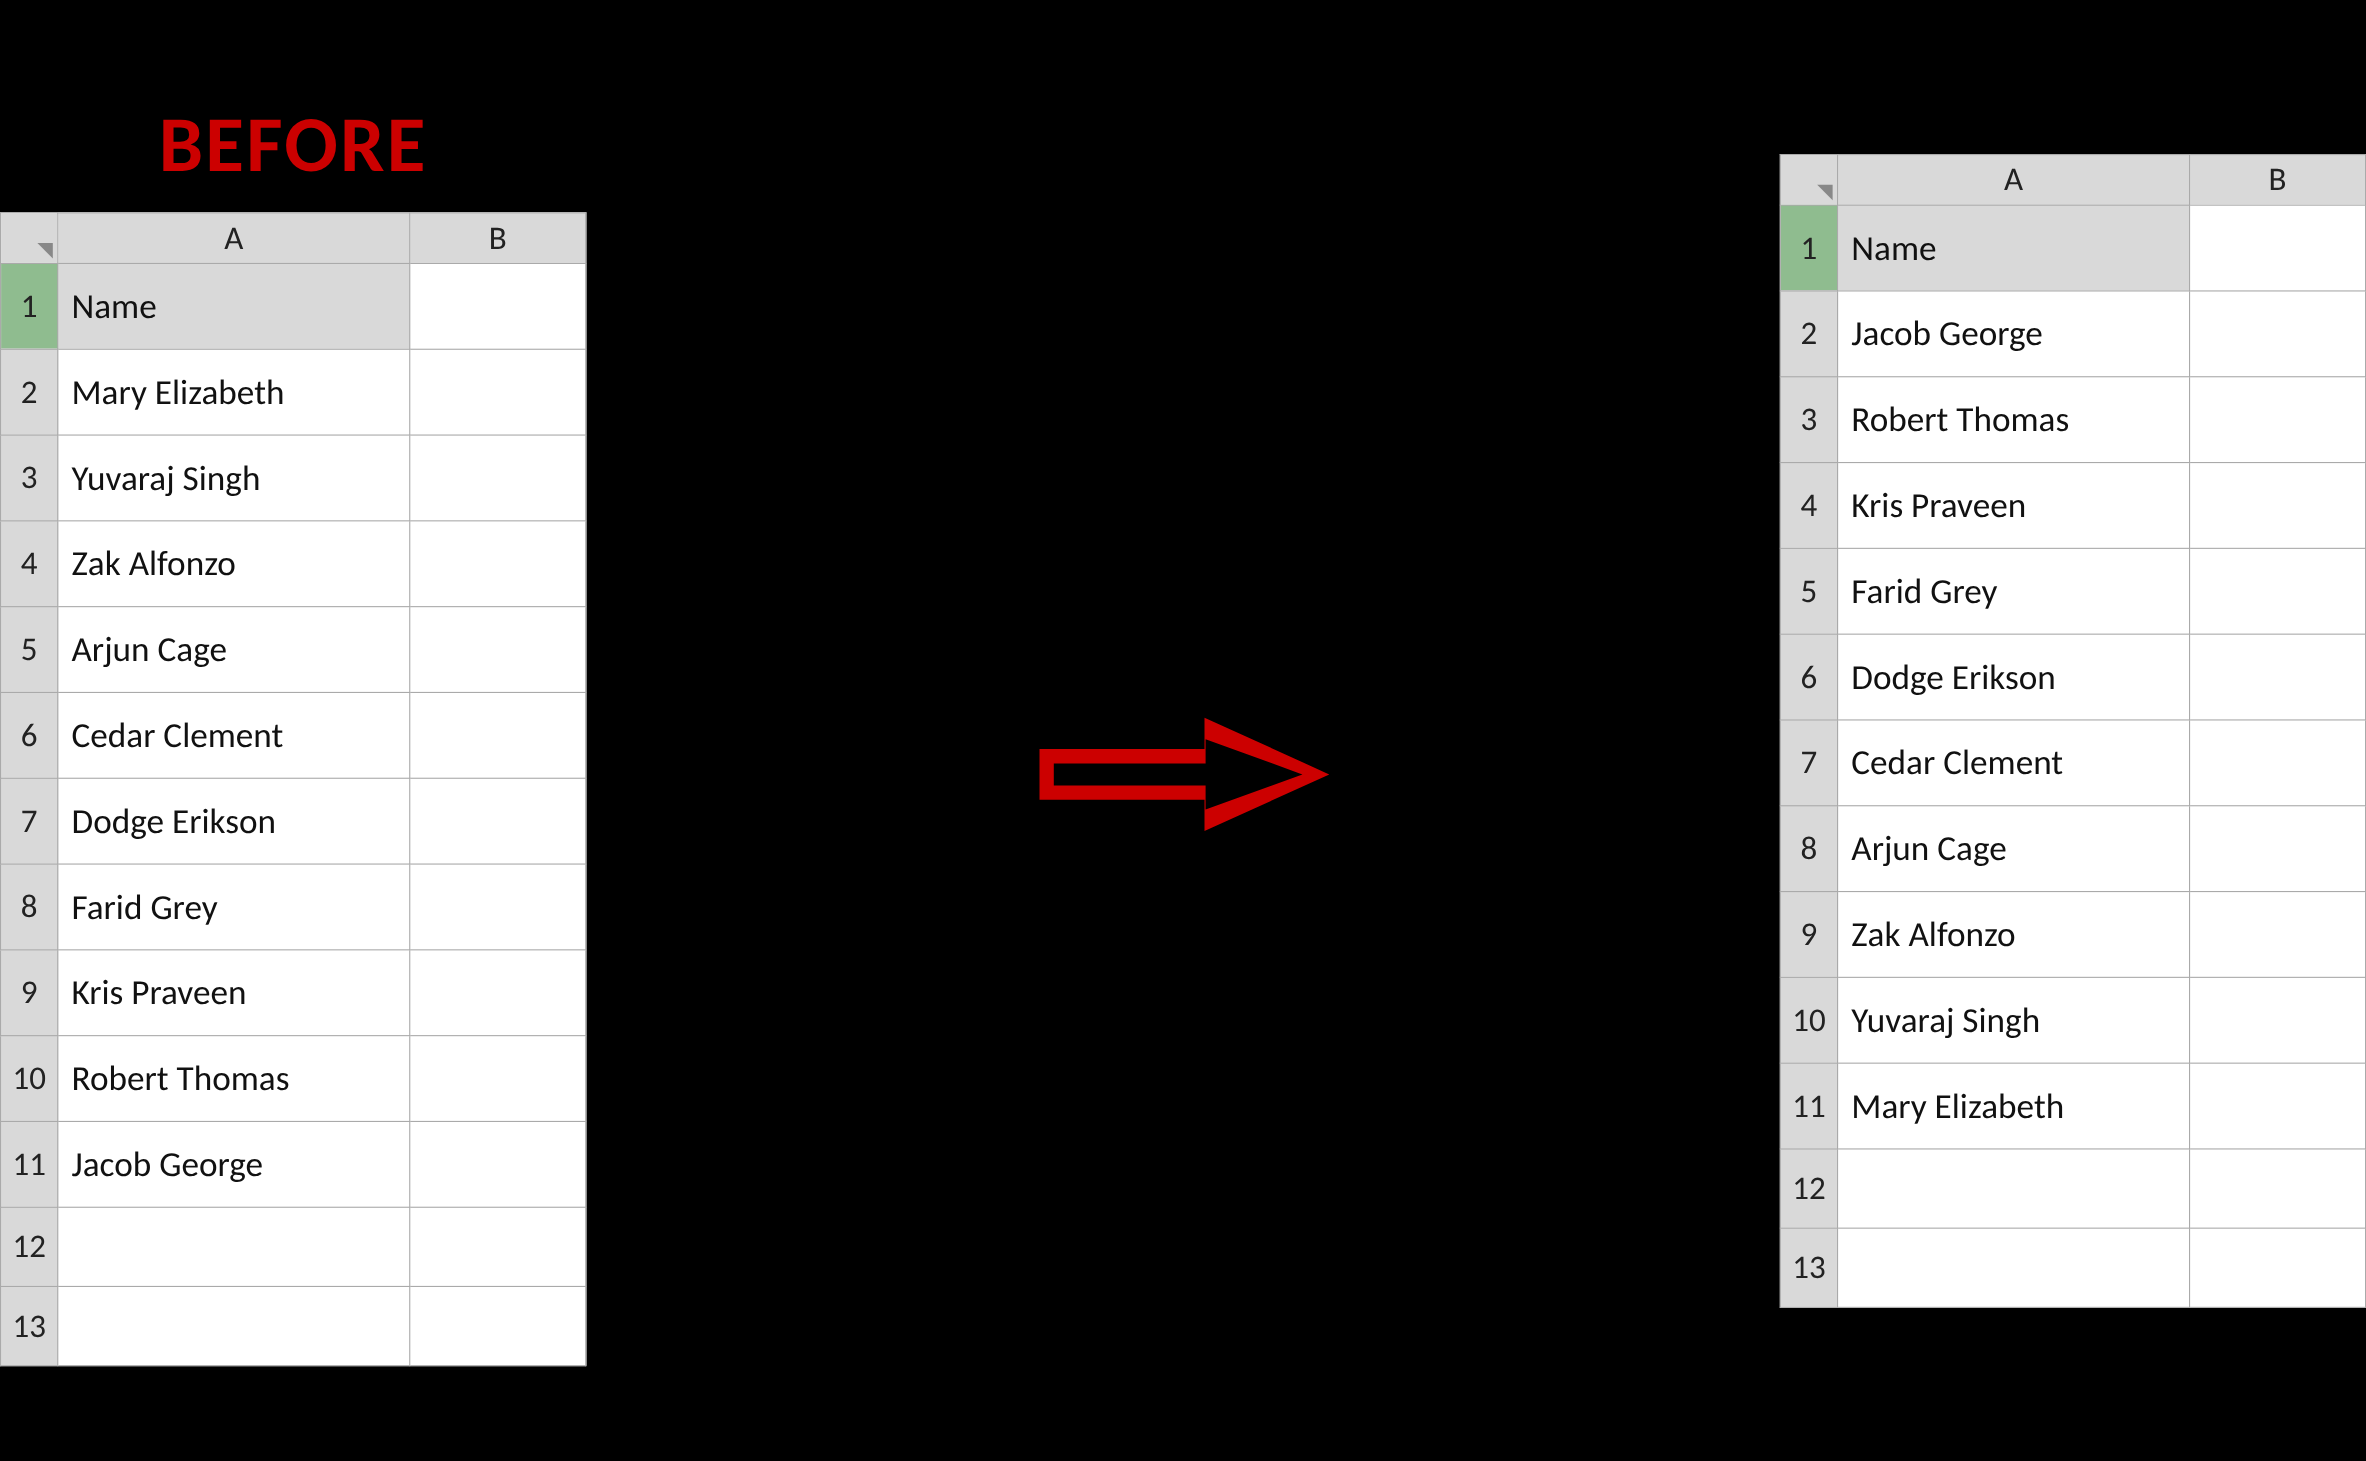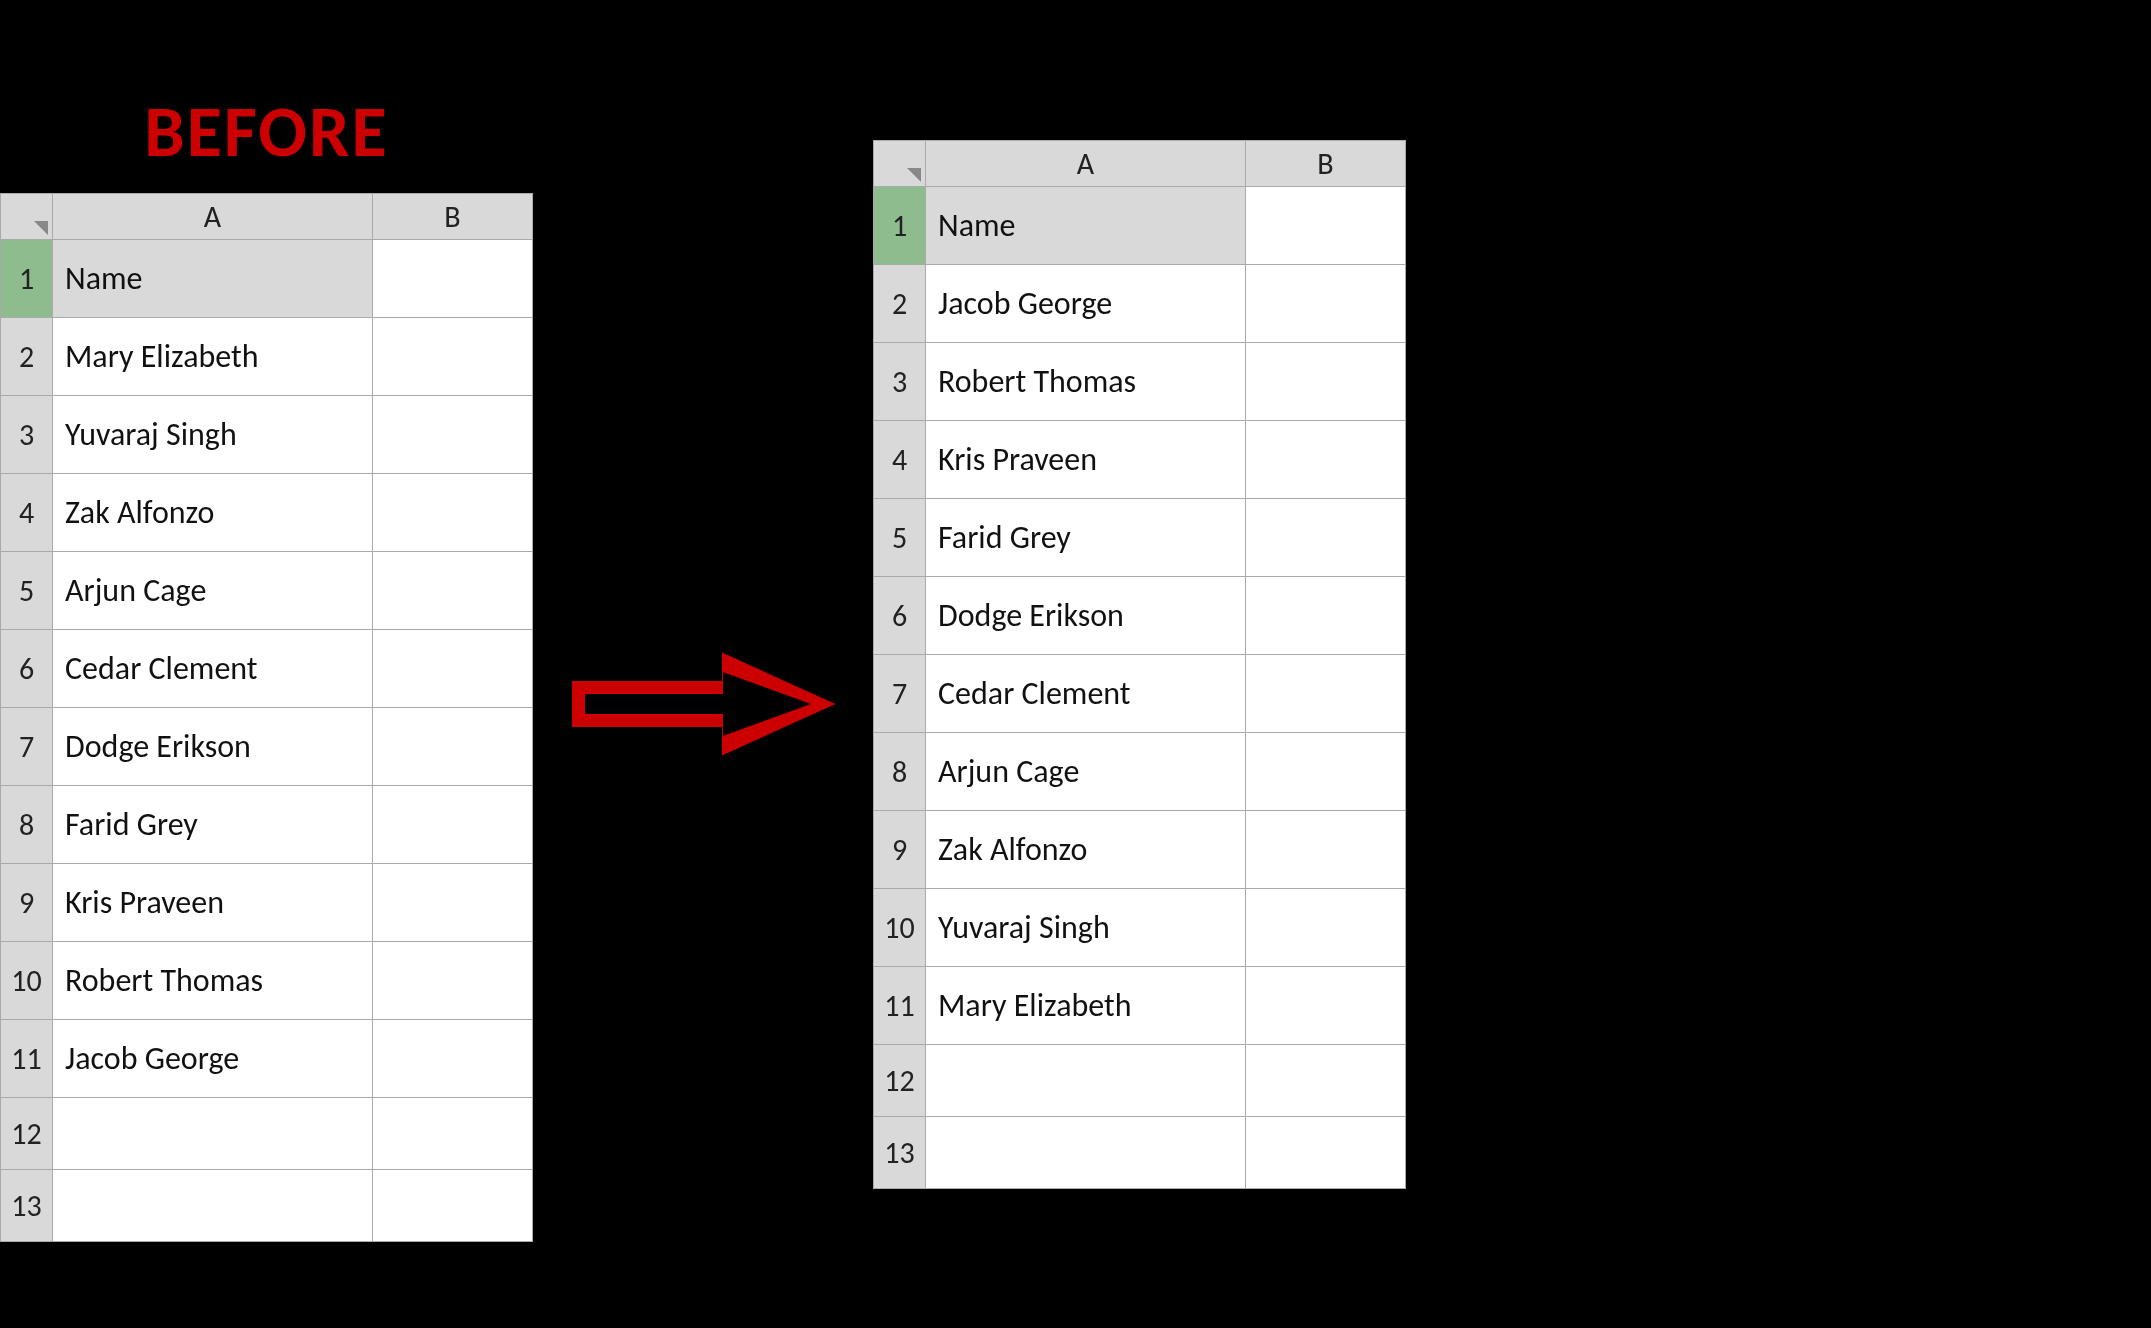--- a/index.html
+++ b/index.html
@@ -11,21 +11,21 @@
       display: flex;
       align-items: center;
       justify-content: center;
       font-family: 'Calibri', 'Arial', sans-serif;
       overflow: hidden;
     }
 
     .main-container {
       display: flex;
       align-items: center;
-      justify-content: flex-start;
+      justify-content: space-between;
       width: 100%;
       height: 100%;
       position: relative;
     }
 
     .section {
       display: flex;
       flex-direction: column;
       align-items: center;
     }

